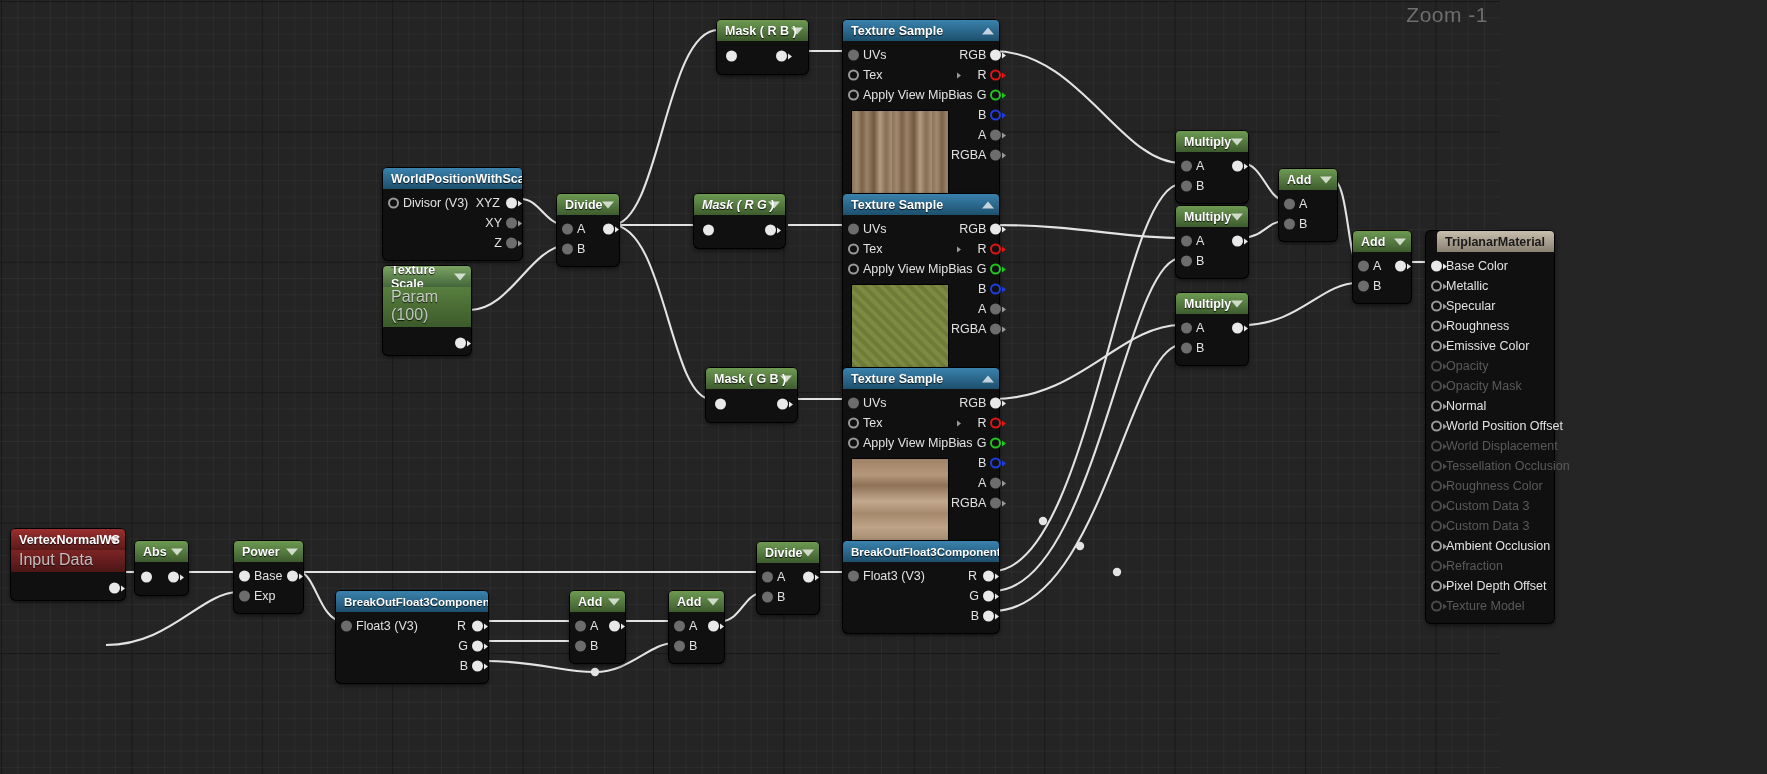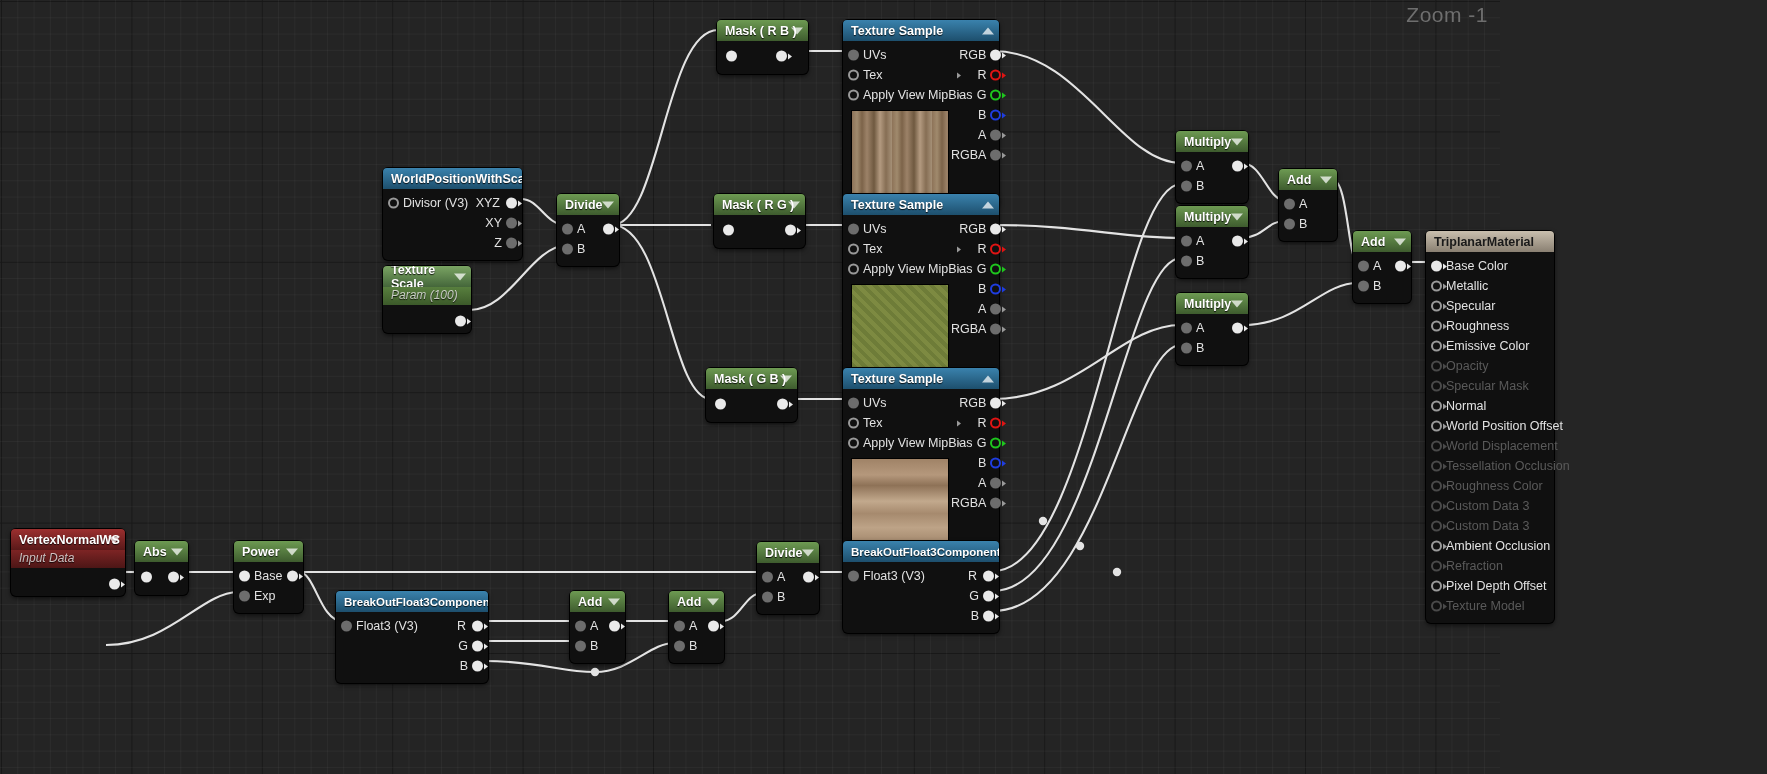--- a/index.html
+++ b/index.html
@@ -50,36 +50,36 @@
     text-shadow: 0 1px 1px rgba(0,0,0,0.85);
     overflow: hidden;
   }
   .node .body { padding: 4px 0 7px 0; }
 
   
   .hdr.blue   { background: linear-gradient(to bottom,#3a82ad,#1d4f6d); }
   .hdr.green  { background: linear-gradient(to bottom,#7aa463,#44663a); }
   .hdr.greenp { background: linear-gradient(to bottom,#6d9a52,#3e5c2e); }
   .hdr.red    { background: linear-gradient(to bottom,#9c2f2f,#591919); }
-  .hdr.tan    { background: linear-gradient(to bottom,#c9bfae,#8a8072); }
+  .hdr.tan    { background: linear-gradient(to bottom,#c9bfae,#8a8072); margin-left: 11px; }
   .hdr.tan .title { color:#1a1a1a; text-shadow:none; font-weight:bold; }
 
   .caret {
     position: absolute; right: 5px; top: 50%; transform: translateY(-50%);
     width: 0; height: 0;
     border-left: 6px solid transparent; border-right: 6px solid transparent;
     border-top: 7px solid rgba(255,255,255,0.72);
   }
   .caret.up {
     border-top: none; border-bottom: 7px solid rgba(255,255,255,0.72);
   }
 
   
   .node.param .sub {
-    font-style: italic; font-size: 12px;
+    font-size: 16px;
     padding: 1px 8px 3px 8px;
     color: rgba(255,255,255,0.72);
     text-shadow: 0 1px 1px rgba(0,0,0,0.8);
   }
   .node.param .subwrap.green { background: linear-gradient(to bottom,#587f3e,#3c5a2a); border-radius:0; }
   .node.param .subwrap.red   { background: linear-gradient(to bottom,#7d2424,#4d1616); }
   .node.param .outrow { height: 28px; position: relative; }
 
   
   .row {
@@ -308,21 +308,21 @@
         <span class="pin left filled" style="left:9px;">
             <i></i>
           </span>
         <span class="pin right arrow filled" style="right:21px;">
             <i></i>
           </span>
       </div>
     </div>
   </div>
 
-  <div class="node" style="left:714px; top:194px; width:91px;">
+  <div class="node" style="left:694px; top:194px; width:91px;font-style:italic;">
     <div class="hdr greenp">
       <span class="title">Mask ( R G )</span>
       <span class="caret"></span>
     </div>
     <div class="body">
       <div class="row" style="height:22px;">
         <span class="pin left filled" style="left:9px;">
             <i></i>
           </span>
         <span class="pin right arrow filled" style="right:9px;">
@@ -714,21 +714,21 @@
         <div class="row in dim">
           <span class="pin left arrow dimmed">
             <i></i>
           </span>
           <span class="lbl">Opacity</span>
         </div>
         <div class="row in dim">
           <span class="pin left arrow dimmed">
             <i></i>
           </span>
-          <span class="lbl">Specular Mask</span>
+          <span class="lbl">Opacity Mask</span>
         </div>
         <div class="row in">
           <span class="pin left arrow">
             <i></i>
           </span>
           <span class="lbl">Normal</span>
         </div>
         <div class="row in">
           <span class="pin left arrow">
             <i></i>

